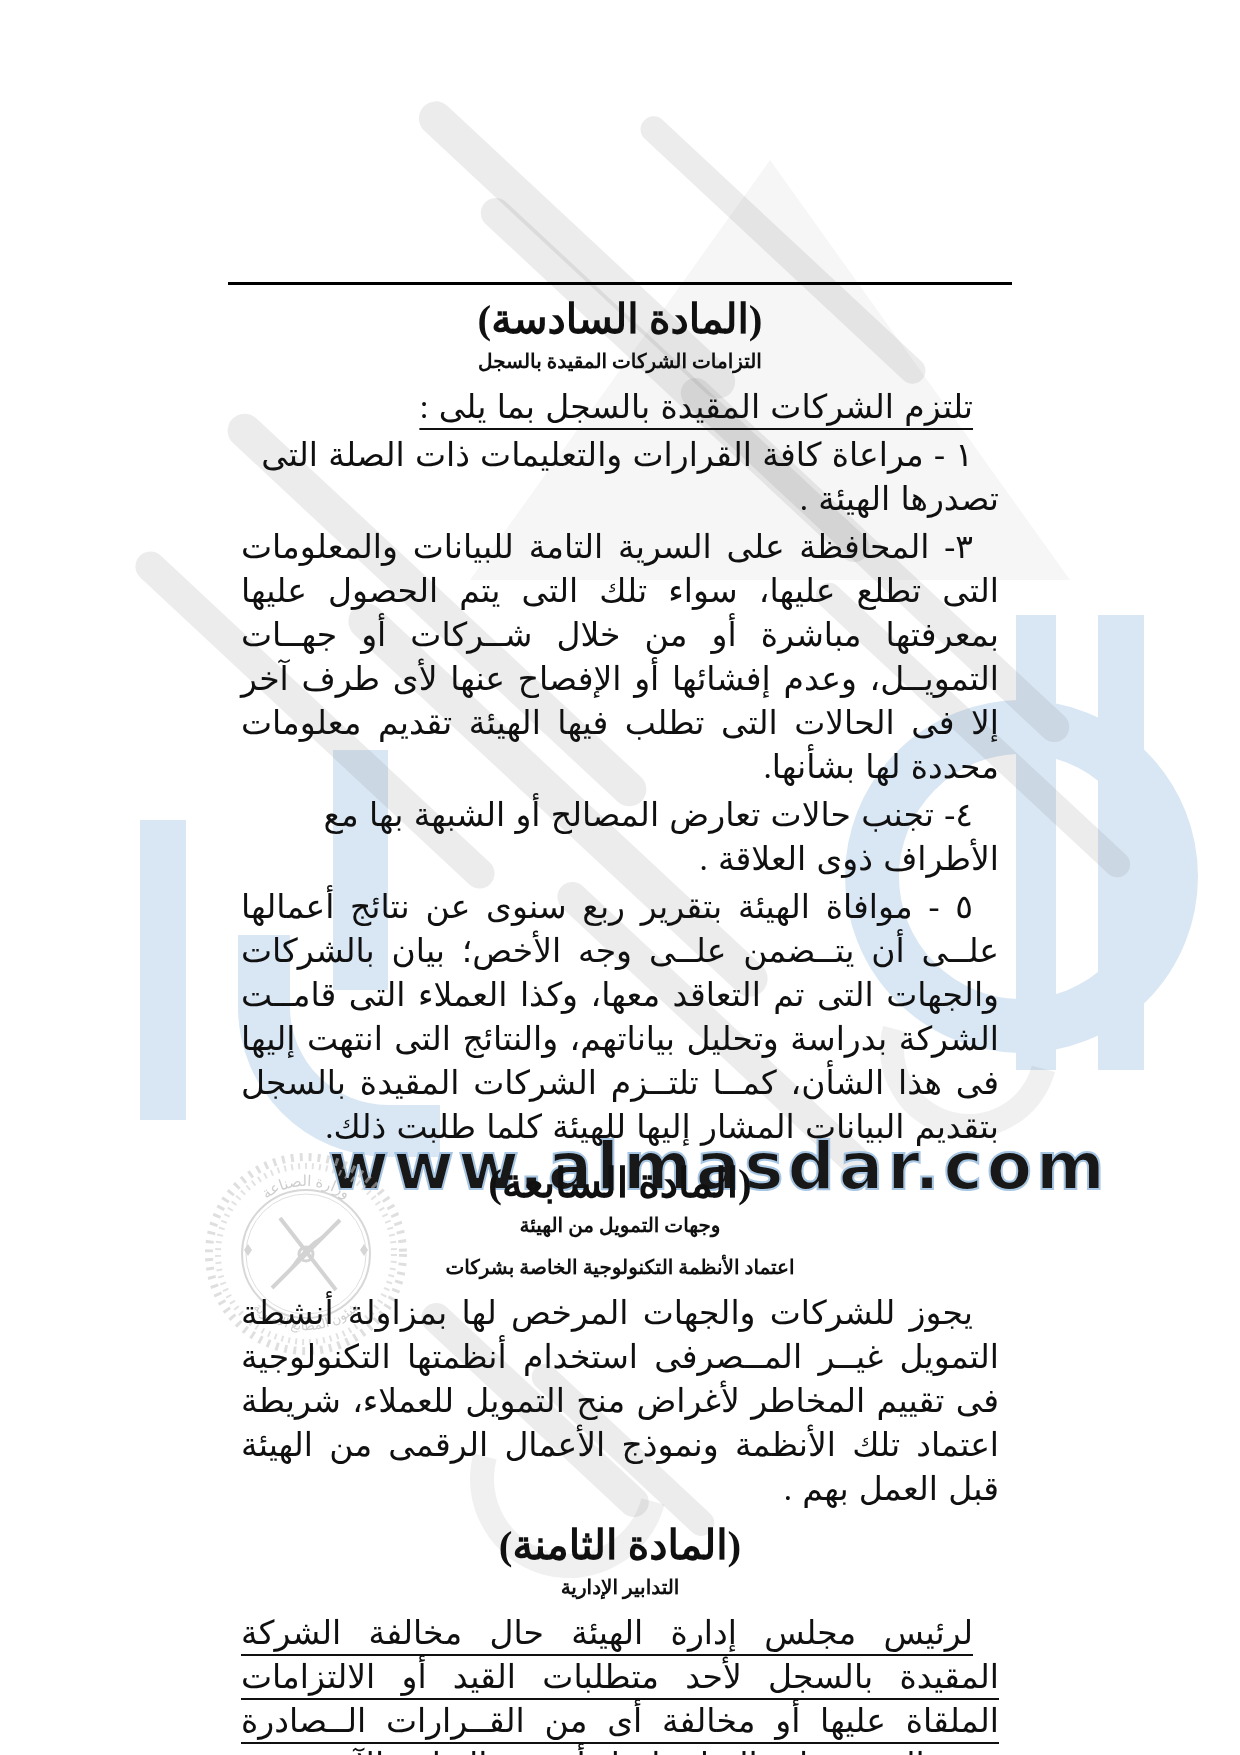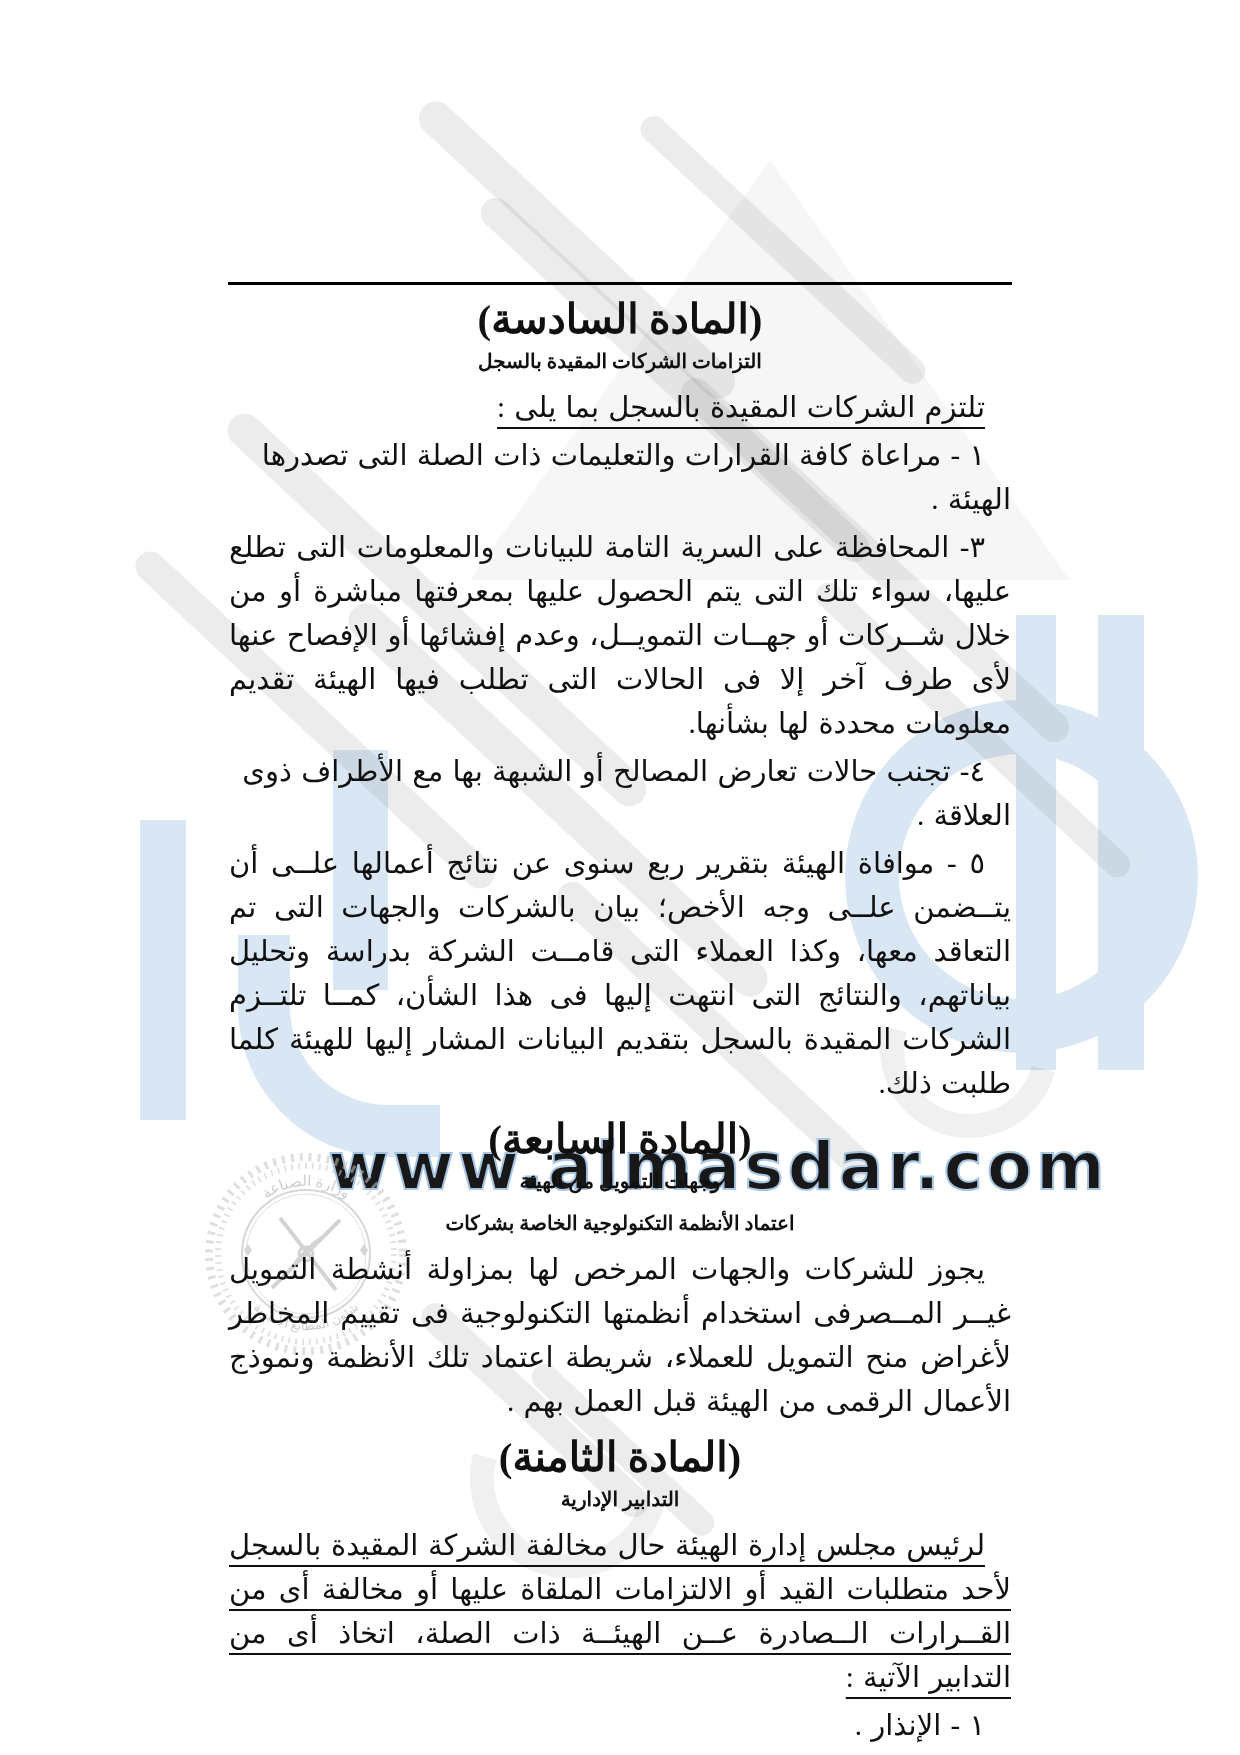--- a/index.html
+++ b/index.html
@@ -58,21 +58,21 @@
   .header-rule{height:3px;background:#000;margin-top:24px;}
   .art-title{
     margin:14px 0 0;text-align:center;
     font-size:41px;font-weight:800;letter-spacing:-.5px;line-height:40px;
   }
   .art-subtitle{
     margin:2px 0 0;text-align:center;
     font-size:20px;font-weight:bold;line-height:40px;
   }
   .para{
-    margin:4px 1px 0;font-size:29px;line-height:44px;
+    margin:4px 13px 0;font-size:33px;line-height:44px;
     text-align:justify;text-indent:26px;word-spacing:2px;
   }
   .single{text-align:right;}
   .u{
     text-decoration:underline;
     text-underline-offset:10px;
     text-decoration-thickness:1.5px;
   }
 </style>
 </head>

